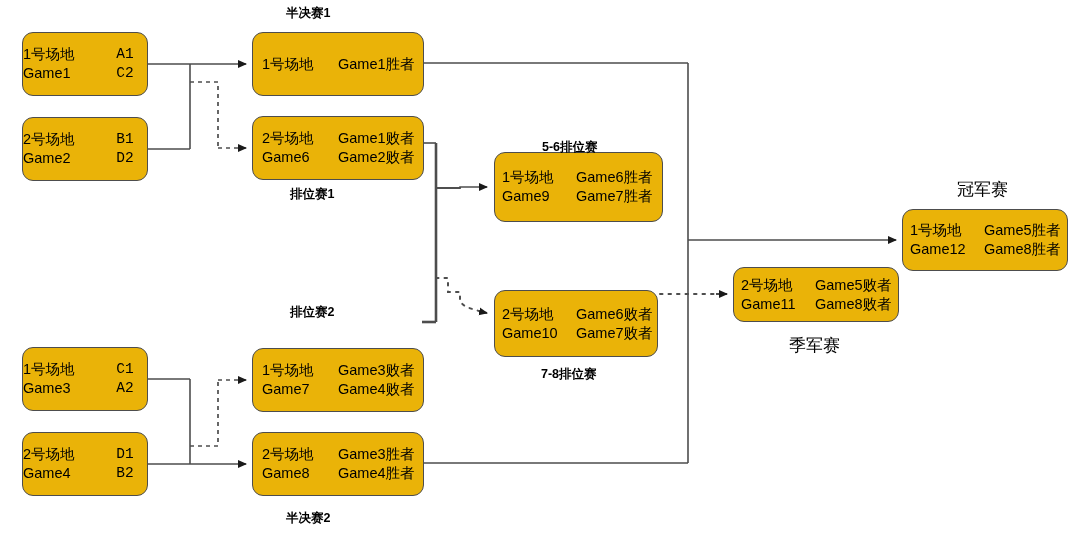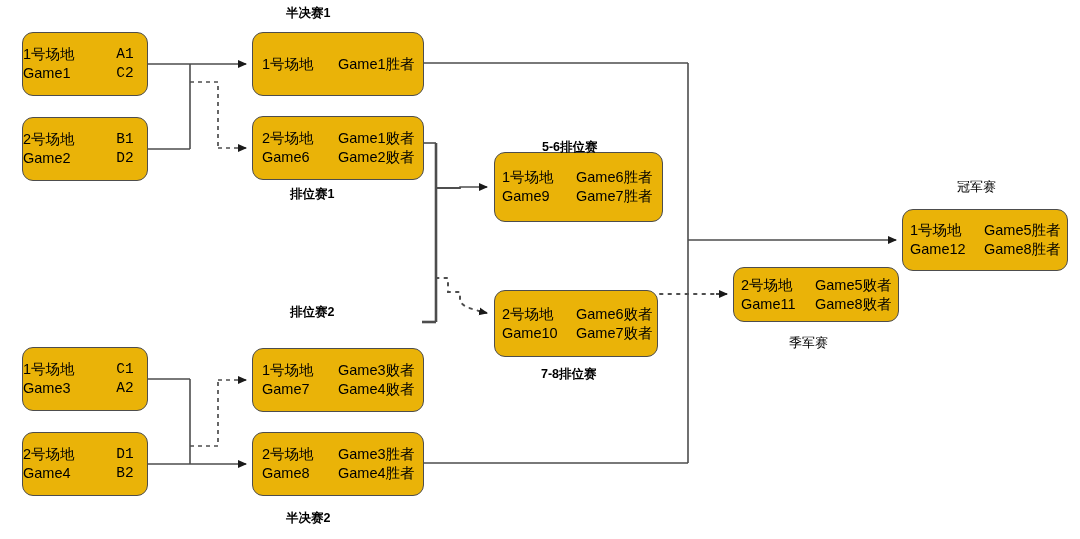--- a/index.html
+++ b/index.html
@@ -53,21 +53,21 @@
 
   .caption {
     position: absolute;
     font-size: 12.5px;
     font-weight: bold;
     color: #000000;
     white-space: nowrap;
     z-index: 4;
   }
   .caption.big {
-    font-size: 13px;
+    font-size: 17px;
     font-weight: normal;
   }
   svg.links {
     position: absolute;
     left: 0;
     top: 0;
     width: 1080px;
     height: 539px;
     z-index: 1;
   }

